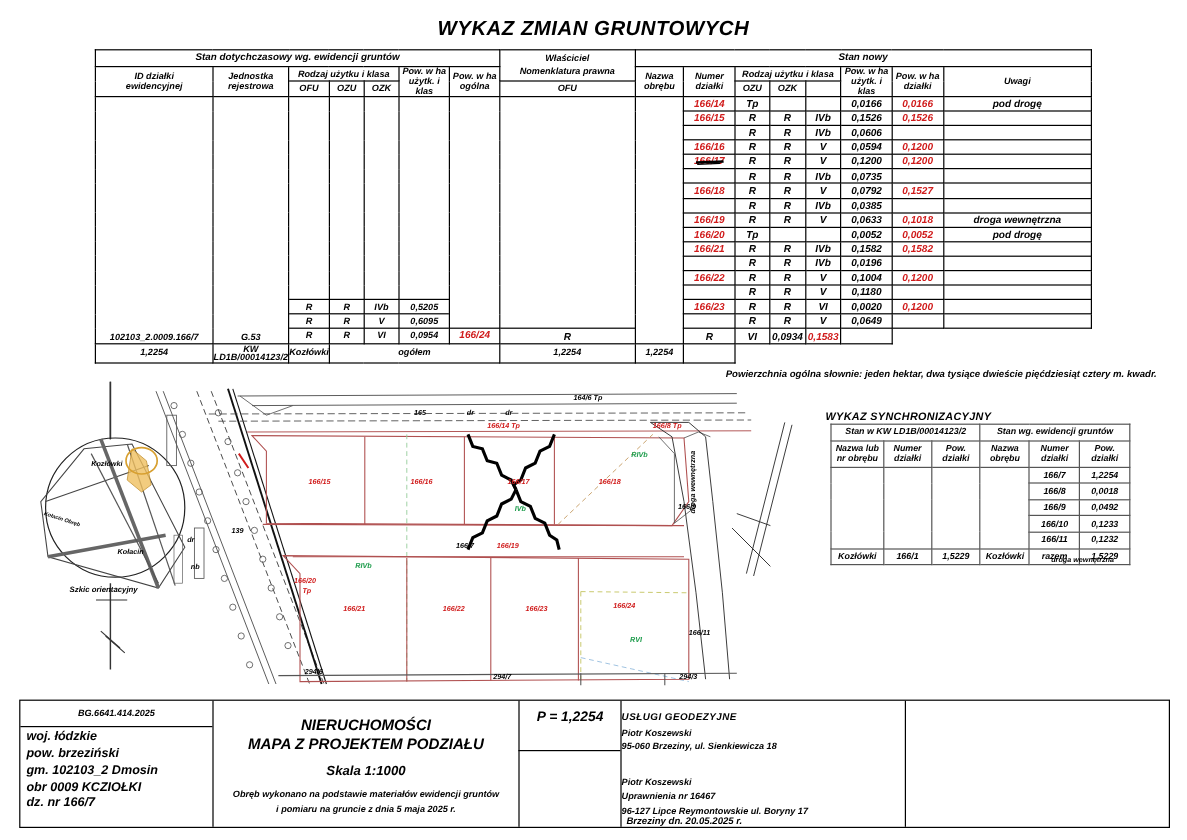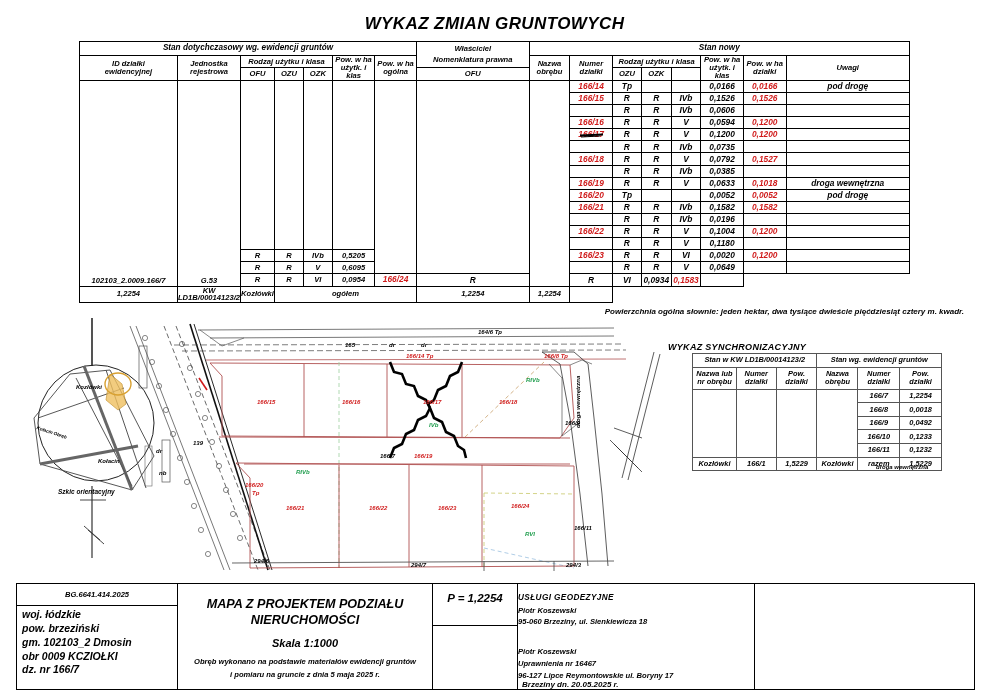--- a/index.html
+++ b/index.html
@@ -27,21 +27,21 @@
   .strike{position:relative;color:#d01b1b;}
   .strike:after{content:"";position:absolute;left:6%;right:6%;top:46%;
      height:1.6px;background:#000;transform:rotate(-2.2deg);}
   .strike:before{content:"";position:absolute;left:10%;right:14%;top:62%;
      height:1.4px;background:#000;transform:rotate(-2.6deg);}
 
   #area-words{position:absolute;left:0;top:307px;width:920px;text-align:right;
      font-size:8px;font-style:italic;font-weight:bold;margin-left:44px;}
 
   
-  #sync-title{position:absolute;left:668px;top:342px;width:250px;
+  #sync-title{position:absolute;left:632px;top:342px;width:250px;text-align:center;
      font-size:9px;font-weight:bold;font-style:italic;letter-spacing:.3px;}
   #sync-wrap{position:absolute;left:668px;top:353px;padding-left:24px;}
   #sync{width:250px;font-size:7.4px;}
   #sync td{height:12.6px;}
 
   
   #tb{position:absolute;left:16px;top:583px;width:957px;height:105px;border:1px solid #000;}
   #tb .cell{position:absolute;box-sizing:border-box;}
   #tb .vline{position:absolute;top:0;bottom:0;width:0;border-left:1px solid #000;}
   #tb .hline{position:absolute;height:0;border-top:1px solid #000;}
@@ -557,22 +557,22 @@
 
     <div class="cell tb-loc" style="left:0;top:24px;width:160px">
       <div>woj. łódzkie</div>
       <div>pow. brzeziński</div>
       <div>gm. 102103_2 Dmosin</div>
       <div>obr  0009 KCZIOŁKI</div>
       <div style="overflow:hidden;height:11px">dz. nr  166/7</div>
     </div>
 
     <div class="cell tb-mid-t" style="left:161px;top:12px;width:254px">
+      <div>NIERUCHOMOŚCI</div>
       <div>MAPA Z PROJEKTEM PODZIAŁU</div>
-      <div>NIERUCHOMOŚCI</div>
     </div>
     <div class="cell tb-scale" style="left:161px;top:53px;width:254px">Skala 1:1000</div>
     <div class="cell tb-note" style="left:161px;top:72px;width:254px">
       <div>Obręb wykonano na podstawie materiałów ewidencji gruntów</div>
       <div>i pomiaru na gruncie z dnia 5 maja 2025 r.</div>
     </div>
 
     <div class="cell tb-p" style="left:416px;top:8px;width:84px">P = 1,2254</div>
 
     <div class="cell tb-geo" style="left:501px;top:8px;width:236px">

